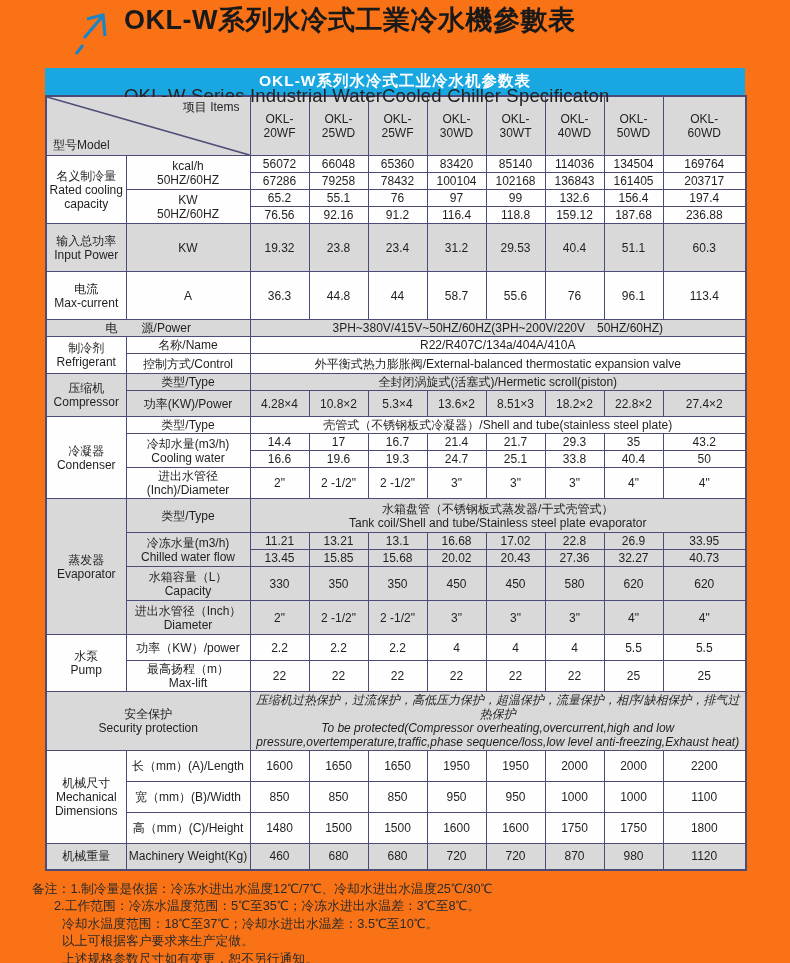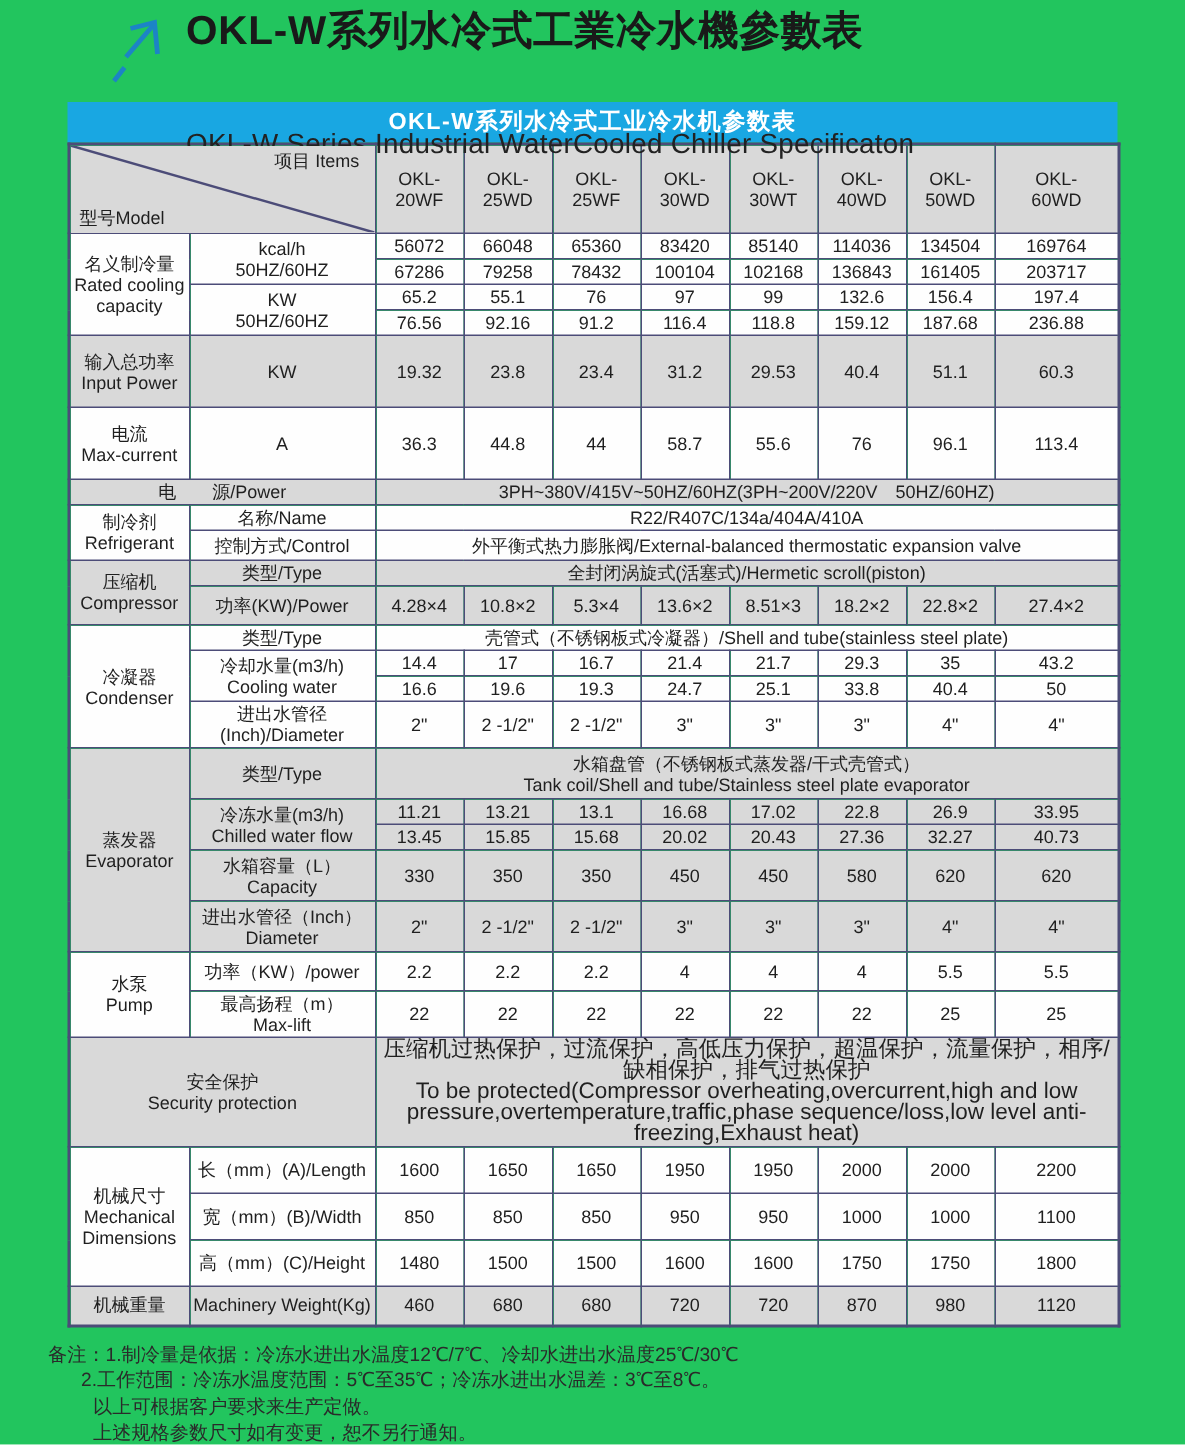--- a/index.html
+++ b/index.html
@@ -3,21 +3,21 @@
 <meta charset="utf-8">
 <style>
   * { margin:0; padding:0; box-sizing:border-box; }
   html,body { background:#ffffff; }
   body {
     width:790px; height:963px;
     font-family:"Liberation Sans", sans-serif;
     color:#222222;
     position:relative;
   }
-  .page { width:790px; height:963px; overflow:hidden; background:#22c55e; }
+  .page { width:790px; height:963px; overflow:hidden; background:#f97316; }
 
   
   .hdr { display:flex; align-items:flex-start; padding:4px 0 0 72px; height:64px; }
   .hdr .arrow { width:46px; height:50px; margin-top:4px; flex:0 0 auto; }
   .hdr .titles { margin-left:6px; }
   .hdr h1 { font-size:27px; font-weight:700; color:#191919; letter-spacing:0.5px; line-height:32px; }
   .hdr h2 { font-size:18.5px; font-weight:400; color:#222222; line-height:24px; letter-spacing:0.2px;margin-top:48px; }
 
   
   .banner {
@@ -39,21 +39,21 @@
     text-align:center; vertical-align:middle;
     padding:1px 2px; line-height:14px;
     white-space:pre-line; overflow:hidden;
   }
   table.spec { border:2px solid #4c4c78; }
   tr.gray td { background:#d9d9d9; }
   tr.white td { background:#fefefe; }
   td.lbl { font-size:12px; }
   td.itm { font-size:12px; }
   td.v { font-size:12px; }
-  td.sec-text { text-align:left; font-size:15px; line-height:15.5px; padding-left:6px; }
+  td.sec-text { text-align:left; font-size:12px; line-height:15.5px; padding-left:6px;font-style:italic; }
 
   
   td.corner { position:relative; padding:0; }
   td.corner svg { position:absolute; left:0; top:0; width:100%; height:100%; }
   td.corner .c-items { position:absolute; top:3px; right:10px; font-size:12px; }
   td.corner .c-model { position:absolute; bottom:3px; left:6px; font-size:12px; }
 
   
   tr.h16 { height:16px; } tr.h17 { height:17px; } tr.h20 { height:20px; }
   tr.h26 { height:26px; } tr.h30 { height:30px;padding-left:48px; } tr.h31 { height:31px; }
@@ -415,19 +415,20 @@
           <td class="v">870</td>
           <td class="v">980</td>
           <td class="v">1120</td>
         </tr>
   </tbody>
     </table>
 
   <div class="notes">
     <div class="ln">备注：1.制冷量是依据：冷冻水进出水温度12℃/7℃、冷却水进出水温度25℃/30℃</div>
     <div class="ln ind1">2.工作范围：冷冻水温度范围：5℃至35℃；冷冻水进出水温差：3℃至8℃。</div>
+    <div class="ln ind2">冷却水温度范围：18℃至37℃；冷却水进出水温差：3.5℃至10℃。</div>
     <div class="ln ind2">以上可根据客户要求来生产定做。</div>
     <div class="ln ind2">上述规格参数尺寸如有变更，恕不另行通知。</div>
     <div class="ln en">Notes:</div>
 
   </div>
 
 </div>
 
 </body></html>

